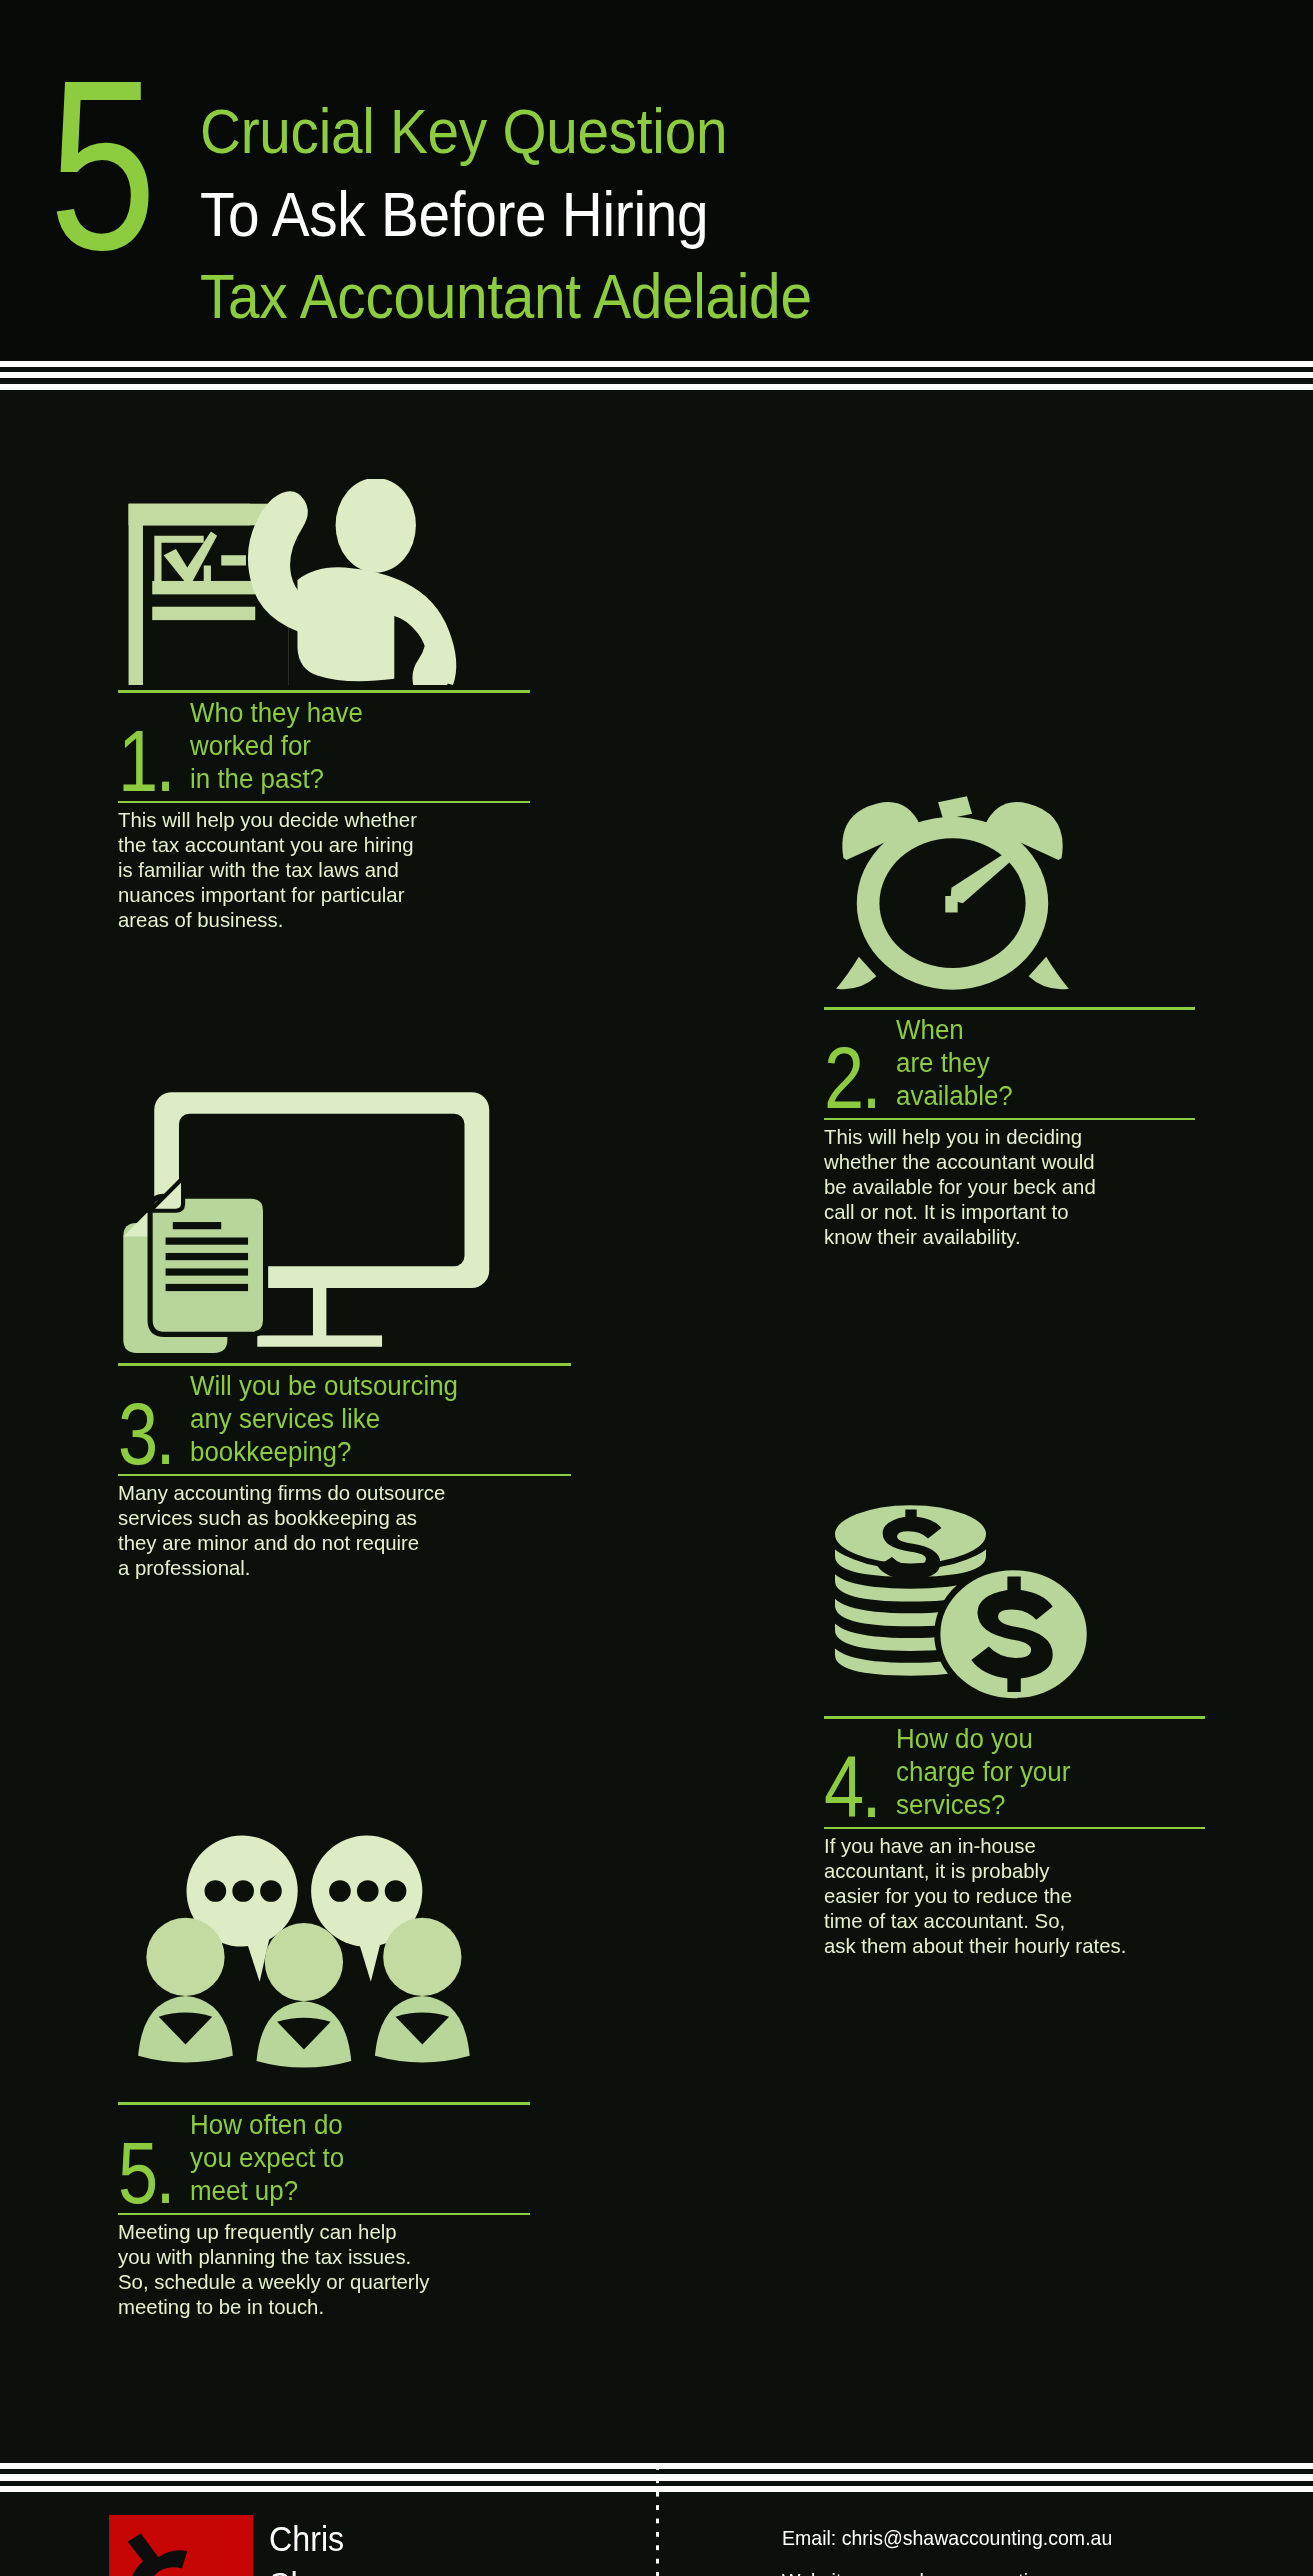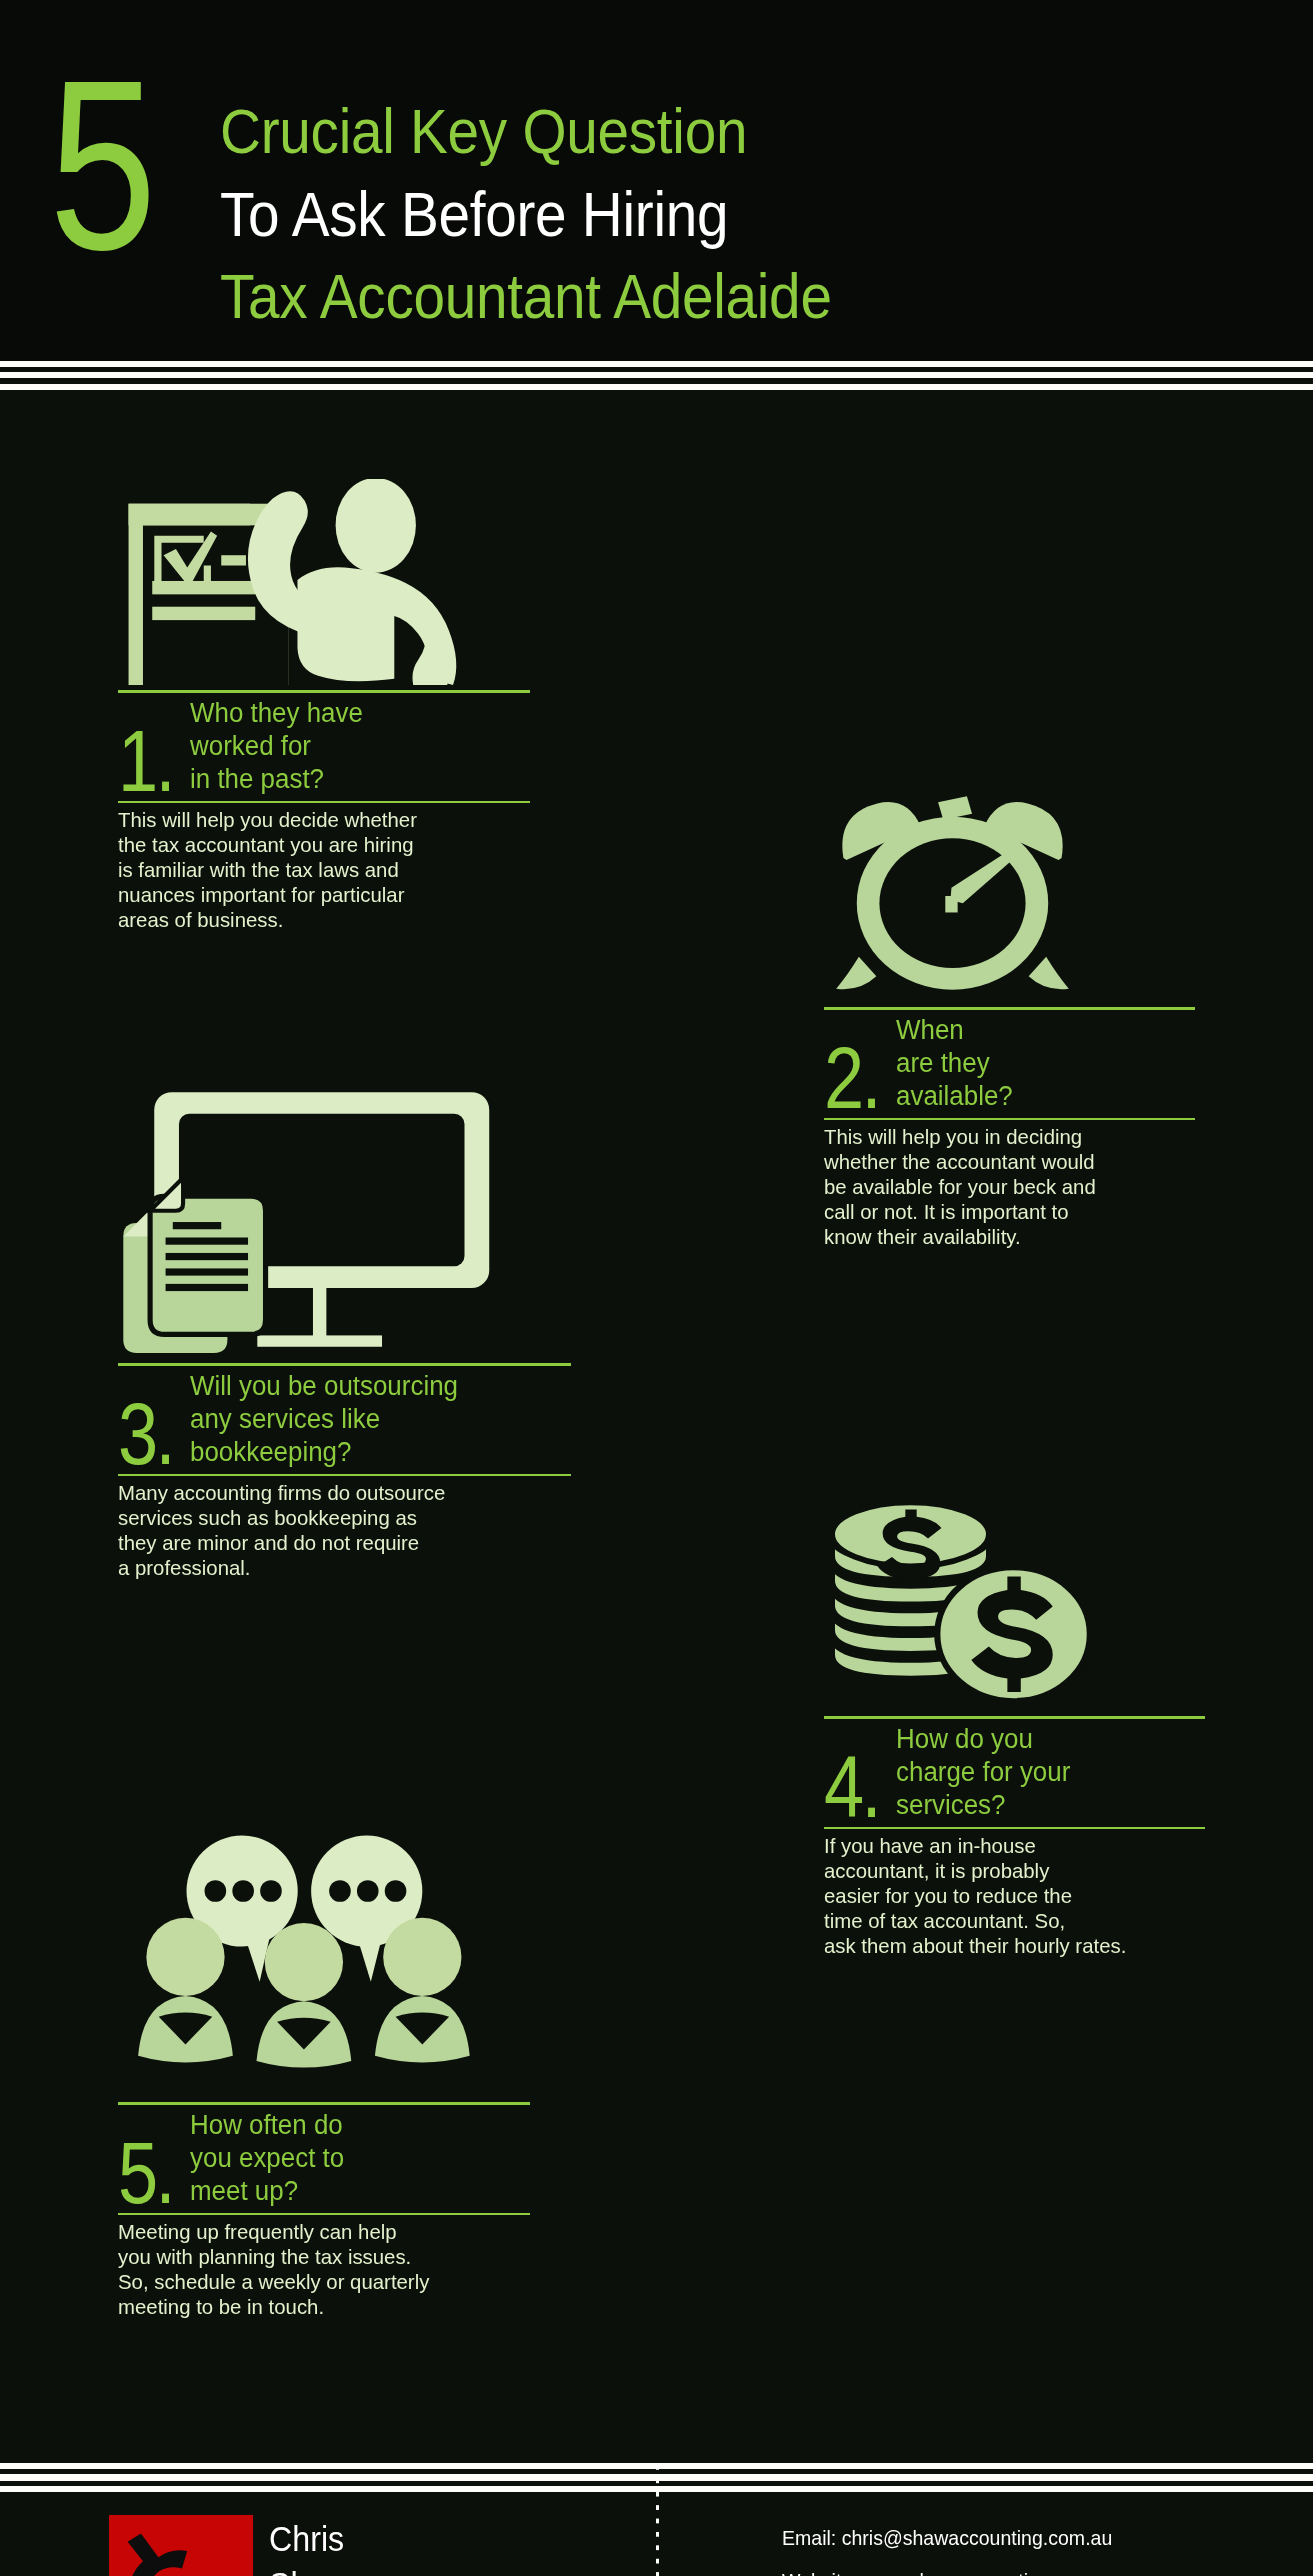--- a/index.html
+++ b/index.html
@@ -24,21 +24,21 @@
     position:absolute; left:49px; top:54px;
     font-size:242px; line-height:0.92;
     color:#8ccc3e;
     font-family:"Liberation Sans", sans-serif;
     font-weight:400;
     transform:scaleX(0.80);
     transform-origin:left top;
     letter-spacing:-6.2px;
   }
   .hdr-lines{
-    position:absolute; left:220px; top:90px;
+    position:absolute; left:200px; top:90px;
     width:876px;
   }
   .hdr-line{
     font-size:63px;
     line-height:1.31;
     font-weight:400;
     letter-spacing:-0.3px;
     white-space:nowrap;
     transform:scaleX(0.90);
     transform-origin:left center;

